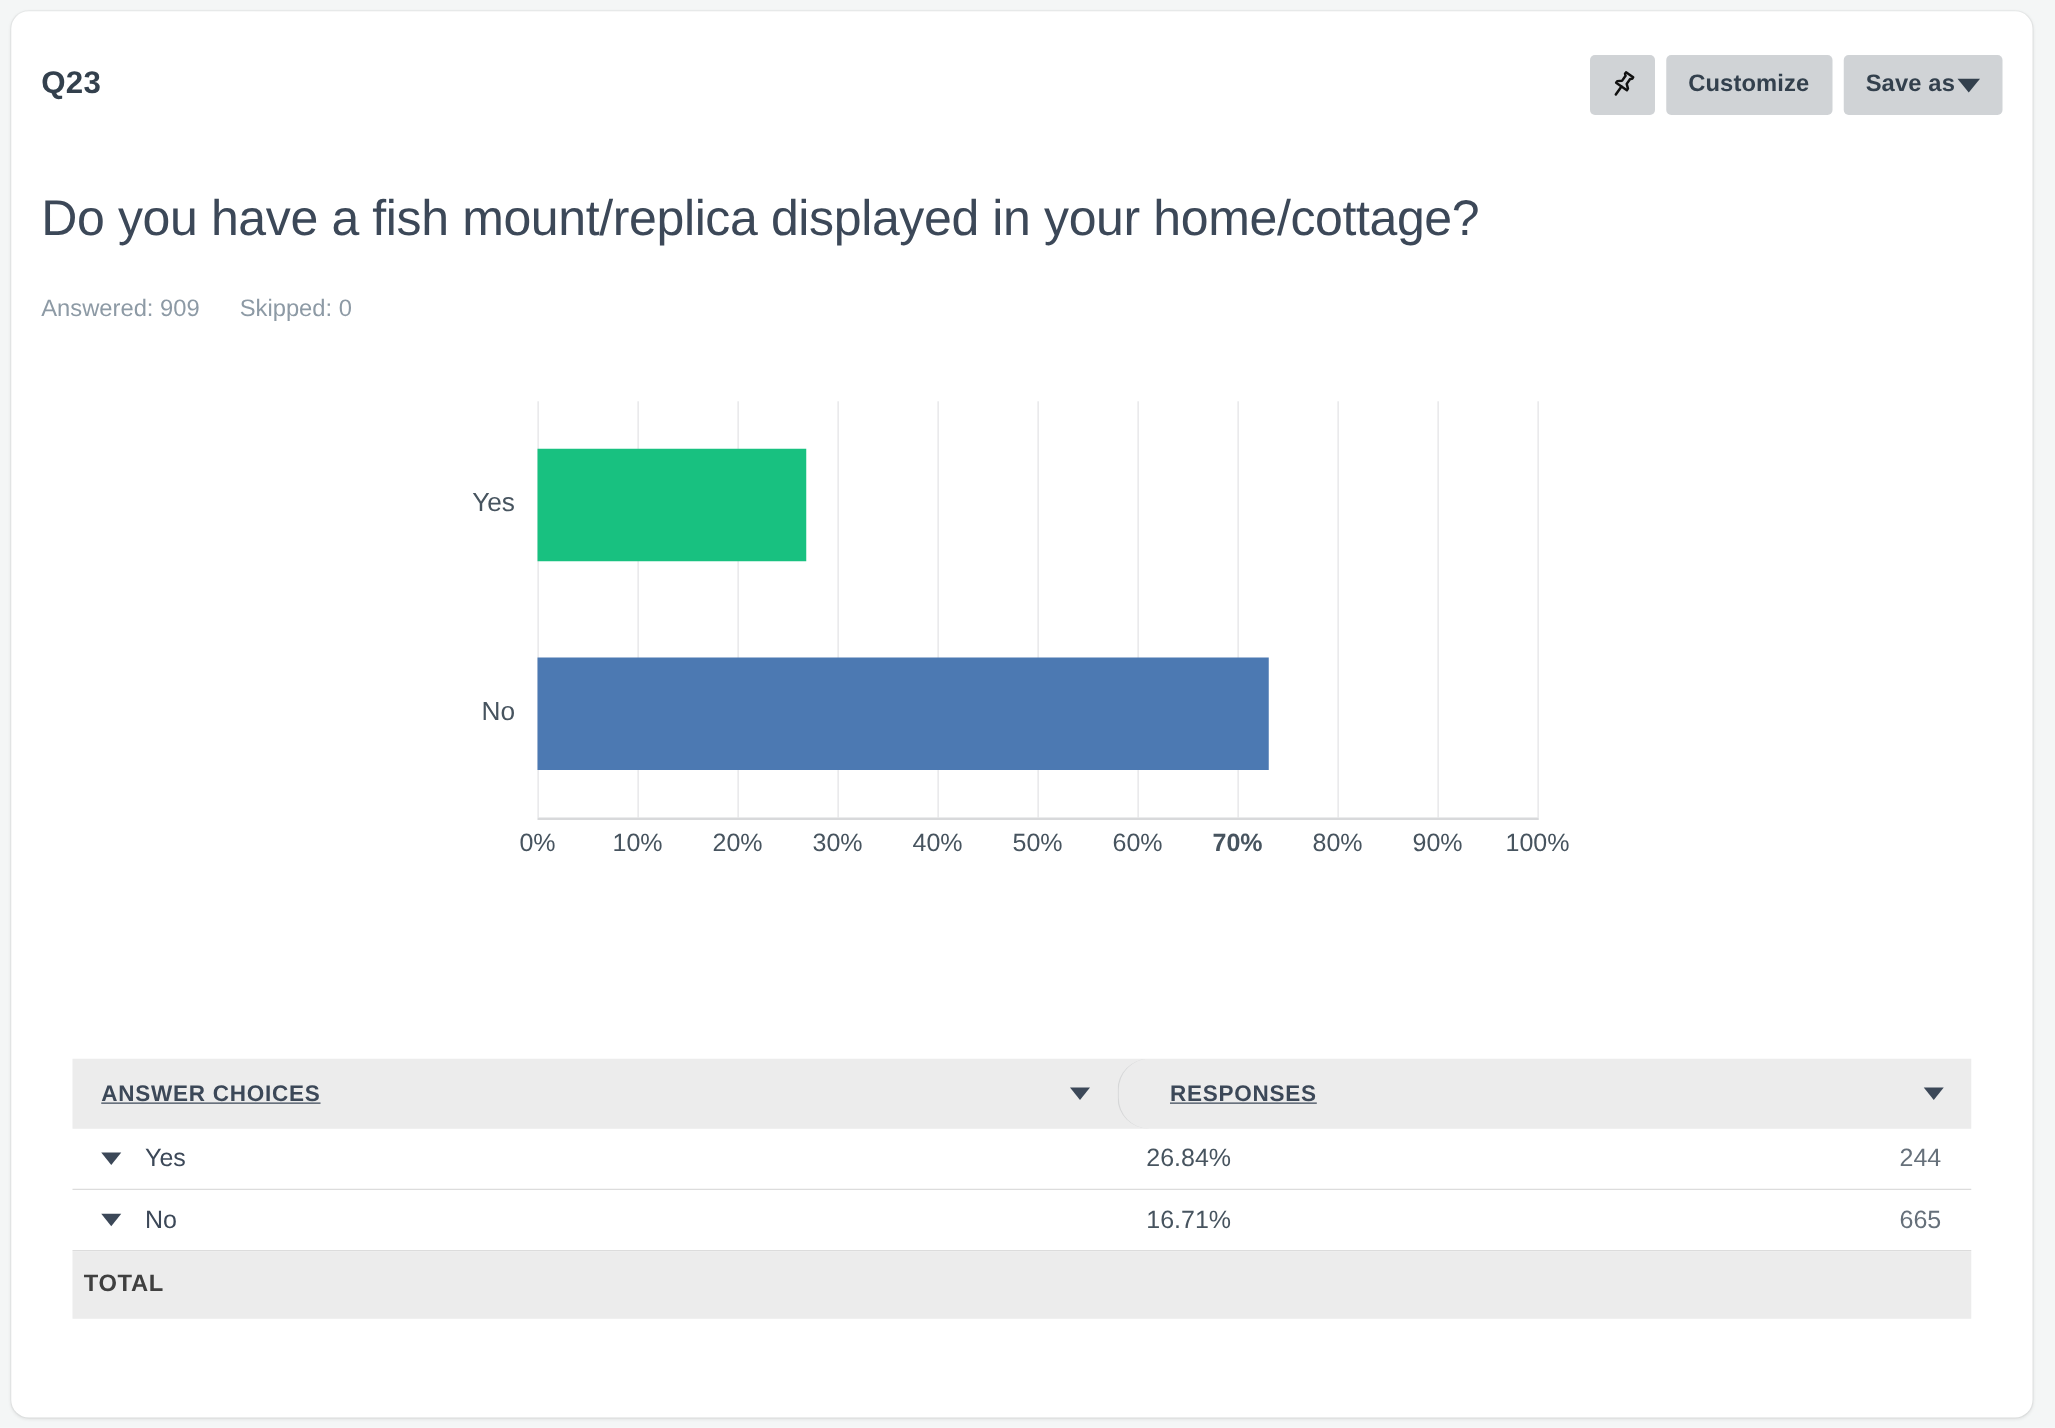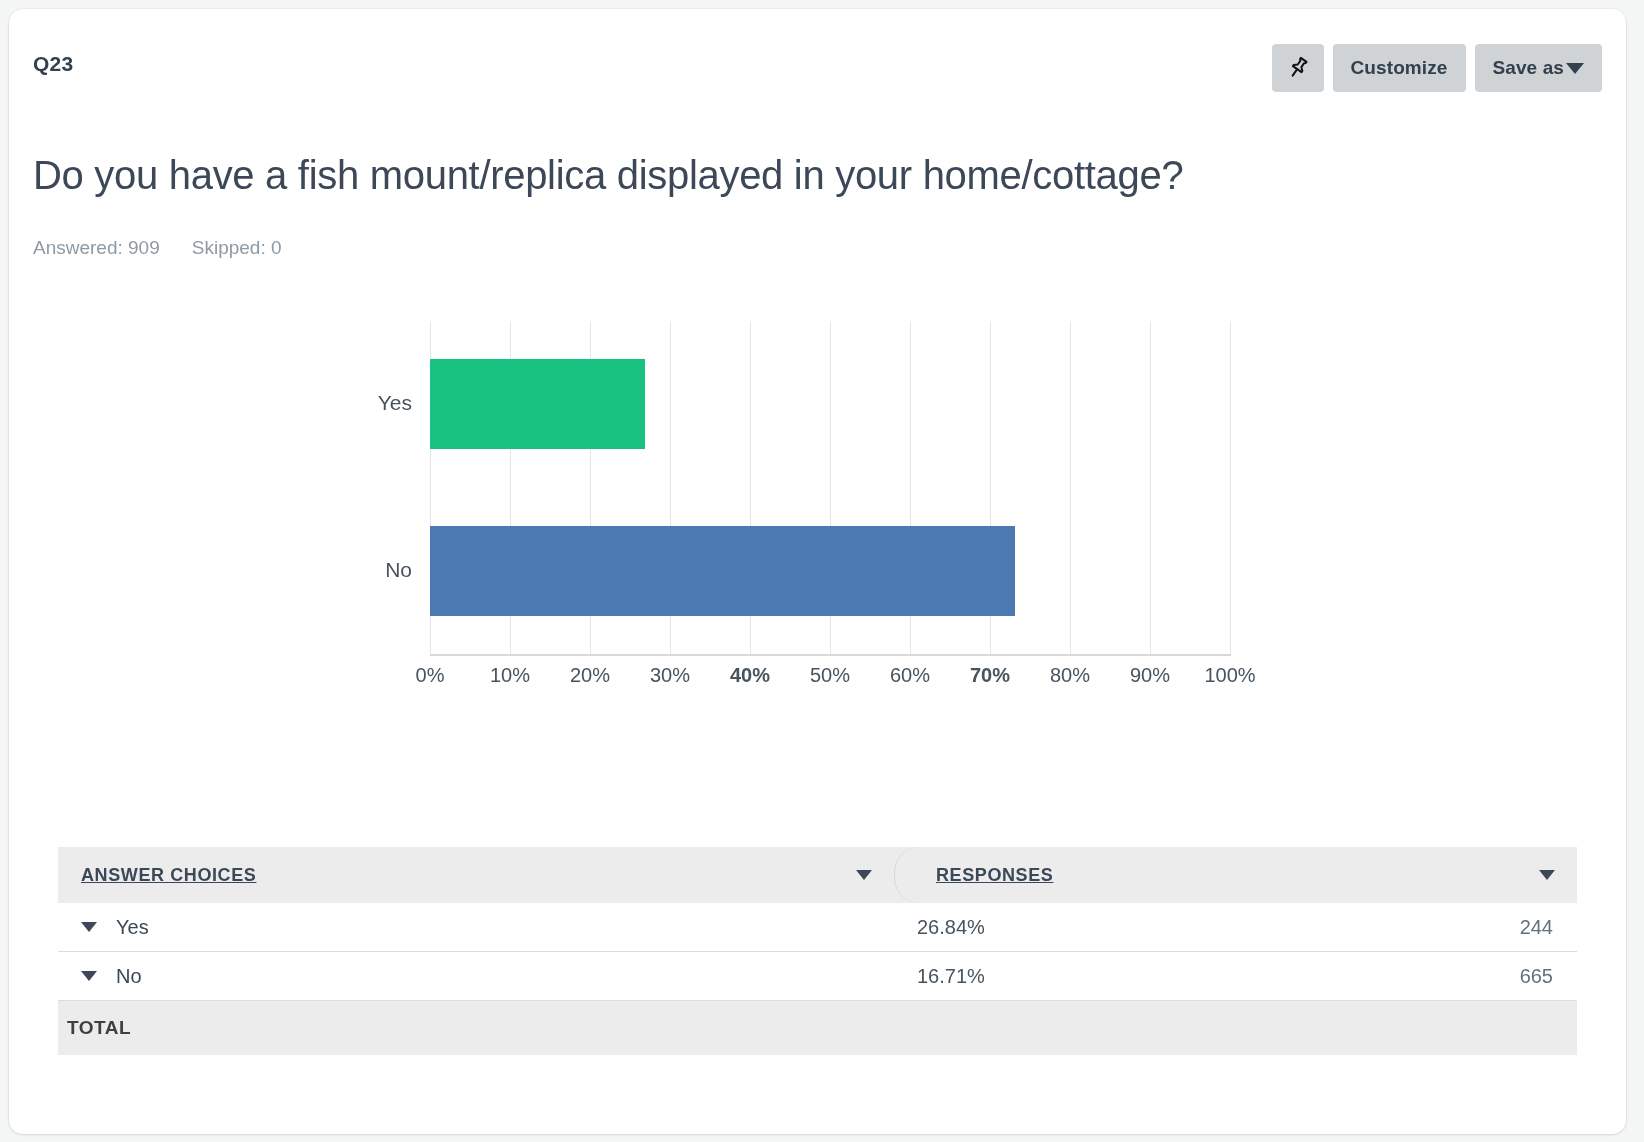--- a/index.html
+++ b/index.html
@@ -37,21 +37,21 @@
   .card-header {
     position: absolute;
     left: 0; top: 0;
     width: 100%;
     height: 110px;
   }
   .q-number {
     position: absolute;
     left: 24px;
     top: 43px;
-    font-size: 21px;
+    font-size: 25px;
     font-weight: bold;
     color: #33404d;
     letter-spacing: 0.2px;
   }
   .header-actions {
     position: absolute;
     right: 24px;
     top: 35px;
     display: flex;
     align-items: stretch;
@@ -350,21 +350,21 @@
           <div class="gridline" style="left: 800px;"></div>
           <div class="bar yes" style="left: 0px; width: 214.72px; top: 38.25px; background: rgb(24, 193, 128);"></div>
           <div class="bar no" style="left: 0px; width: 585.28px; top: 204.75px; background: rgb(76, 121, 178);"></div>
         </div>
       <div class="axis-base"></div>
       <div class="tick-labels">
           <div class="tick" style="left: 0px;">0%</div>
           <div class="tick" style="left: 80px;">10%</div>
           <div class="tick" style="left: 160px;">20%</div>
           <div class="tick" style="left: 240px;">30%</div>
-          <div class="tick" style="left: 320px; font-weight: bold;">40%</div>
+          <div class="tick" style="left: 320px;">40%</div>
           <div class="tick" style="left: 400px;">50%</div>
           <div class="tick" style="left: 480px;">60%</div>
           <div class="tick" style="left: 560px; font-weight: bold;">70%</div>
           <div class="tick" style="left: 640px;">80%</div>
           <div class="tick" style="left: 720px;">90%</div>
           <div class="tick" style="left: 800px;">100%</div>
         </div>
     </div>
 
     <div class="table">

